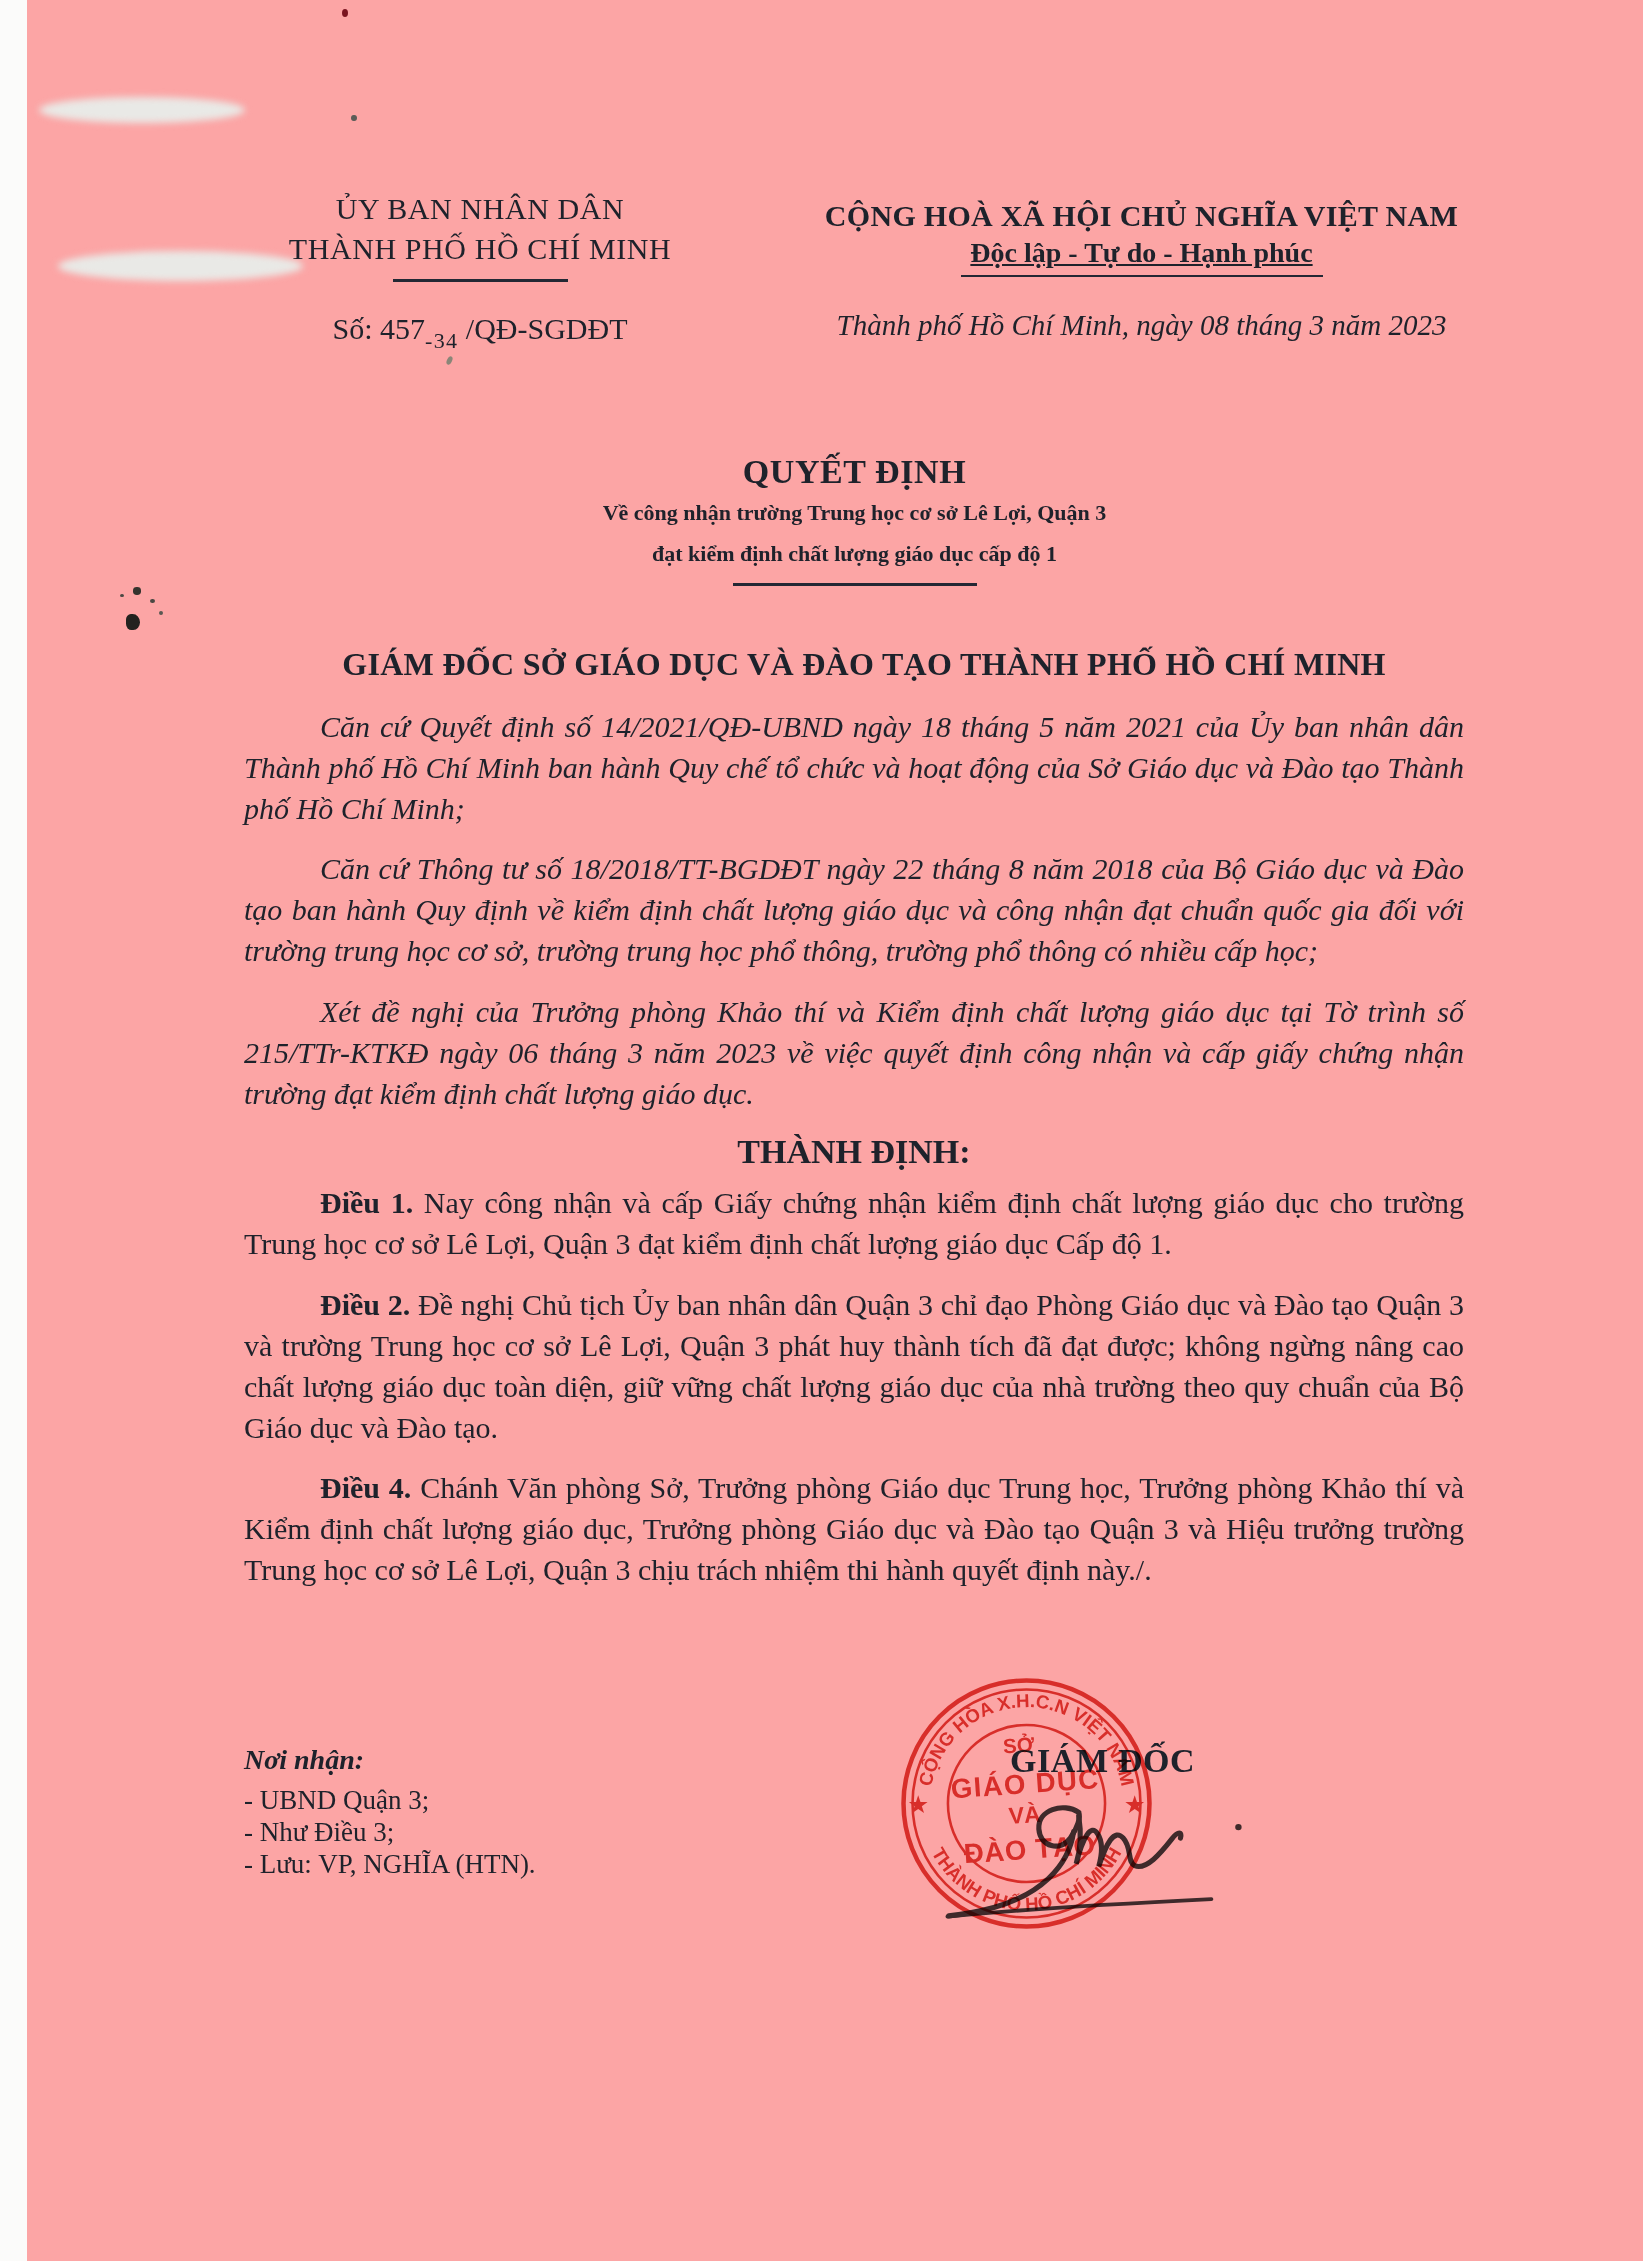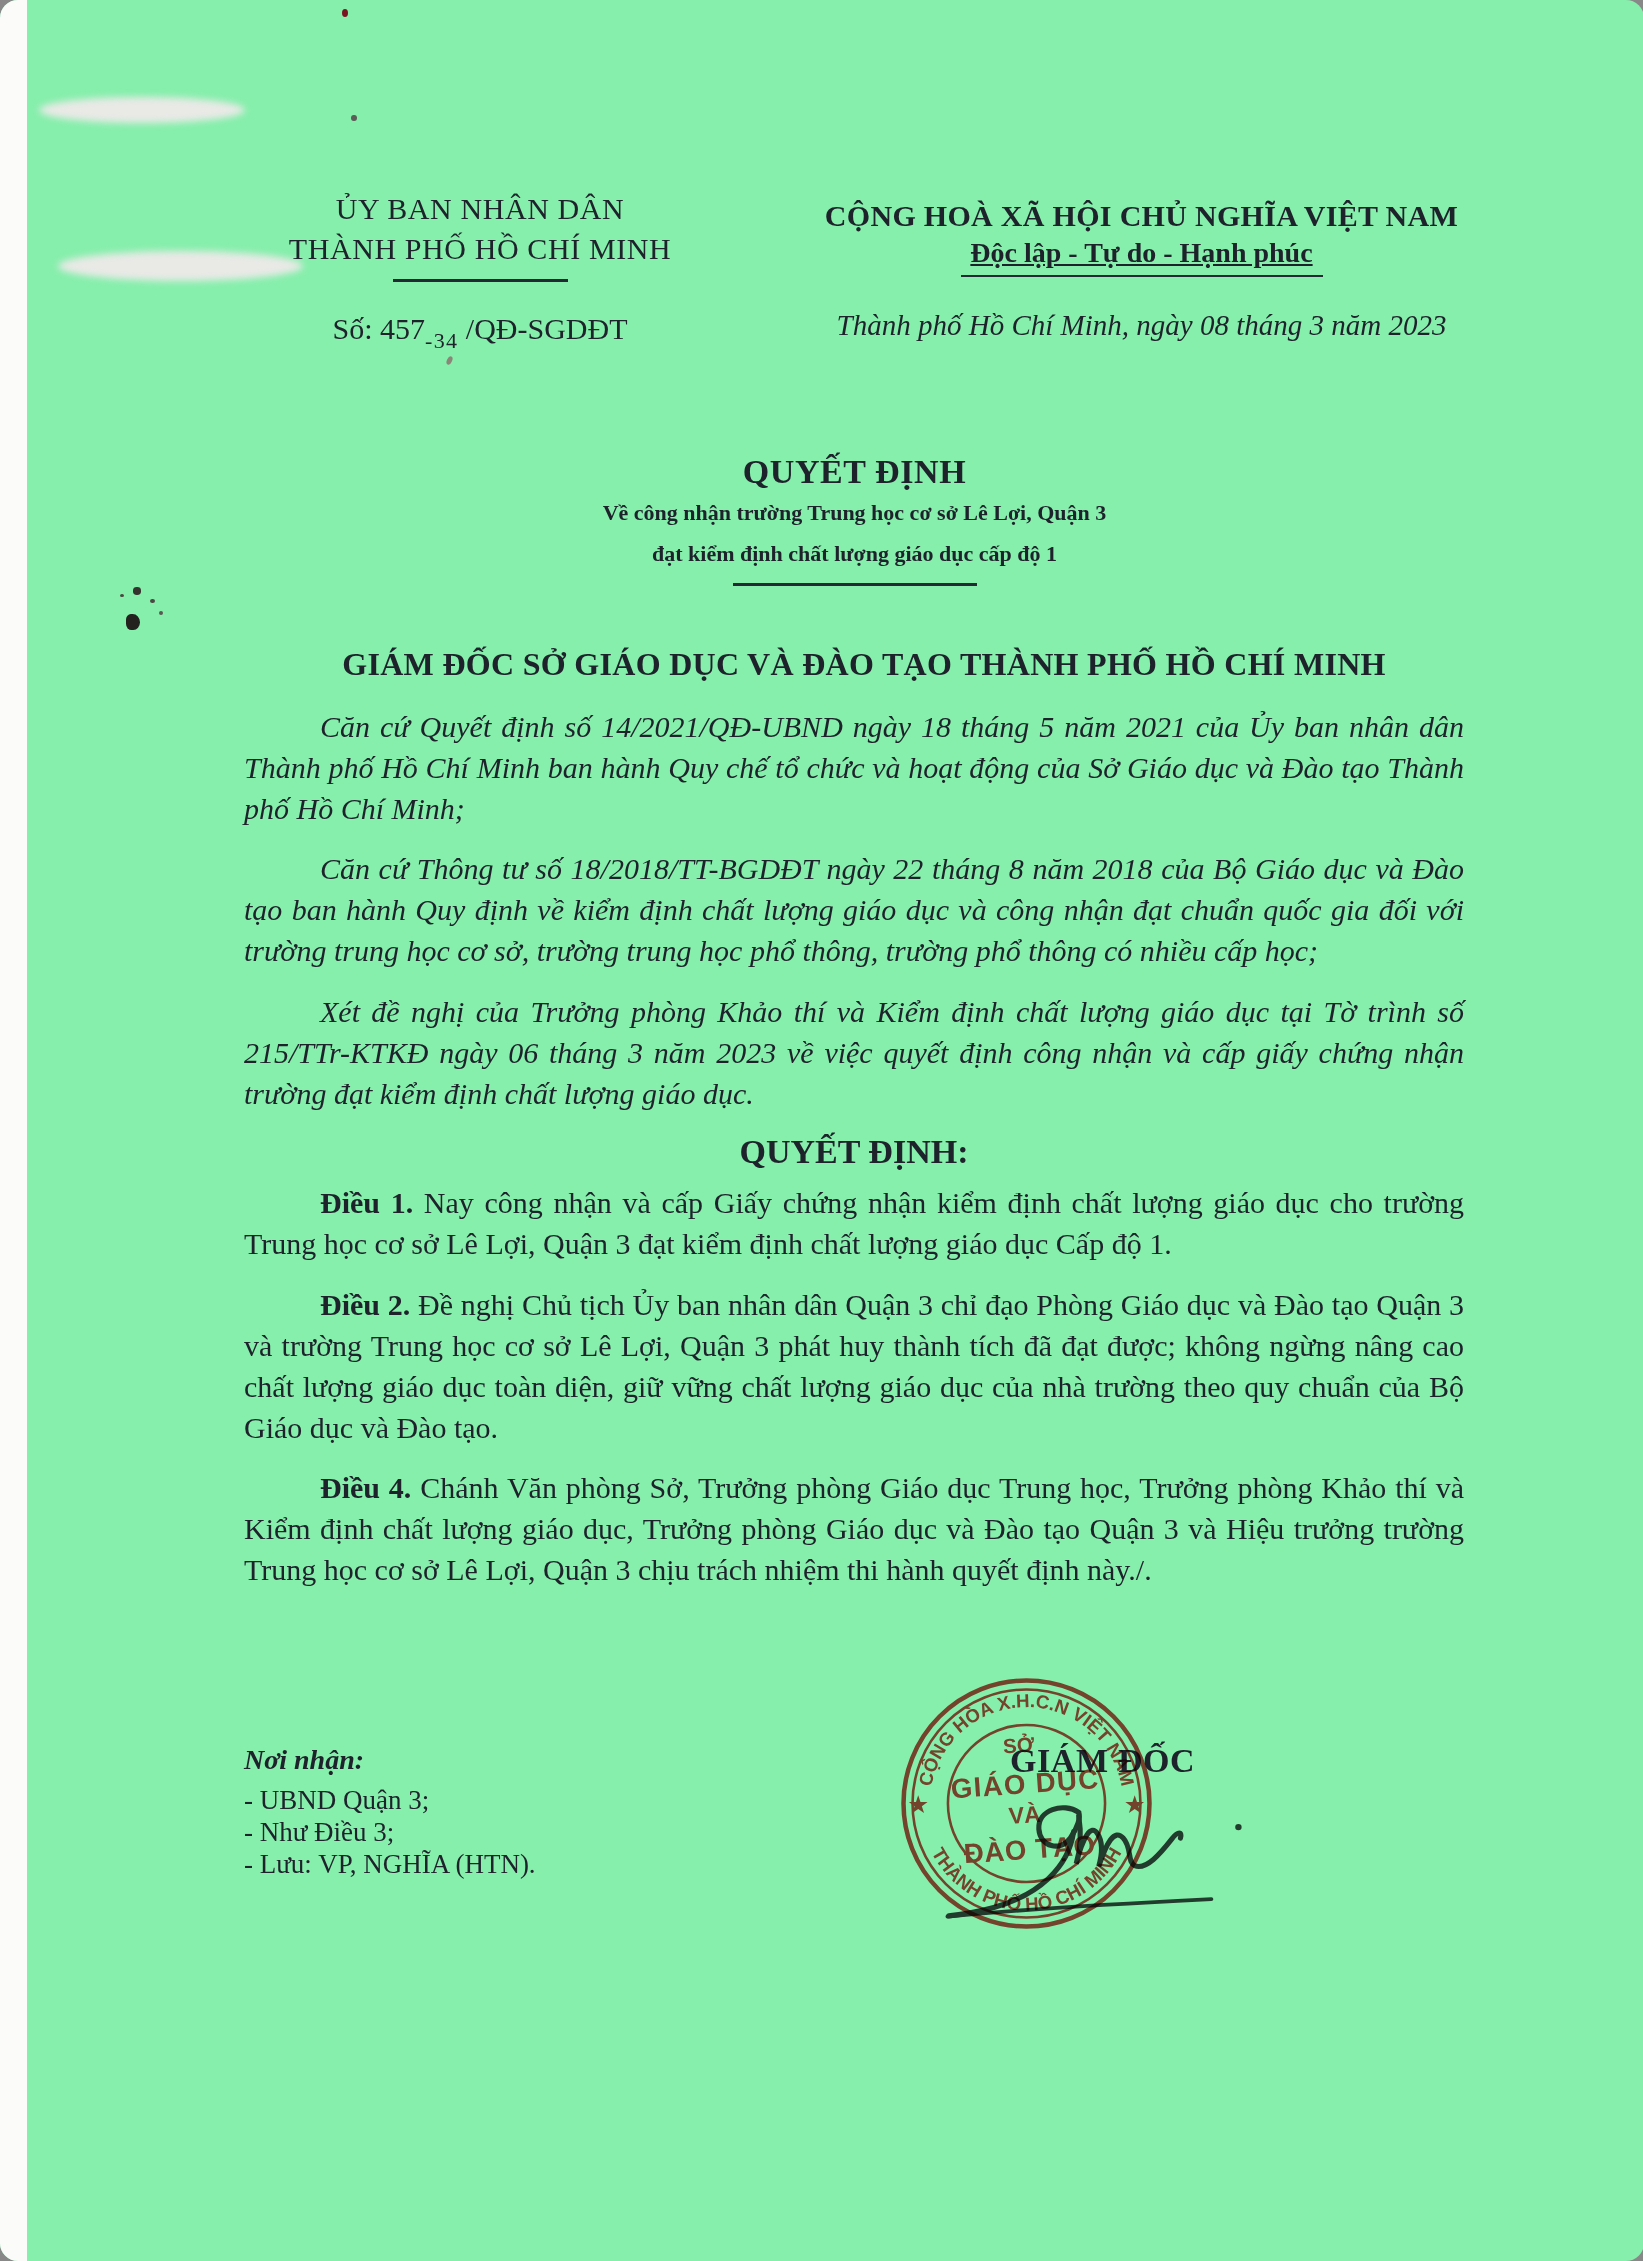--- a/index.html
+++ b/index.html
@@ -1,23 +1,22 @@
 <!DOCTYPE html>
 <html style="font-size:10.3px"><head>
 <meta charset="utf-8">
 <style>
   html,body{margin:0;padding:0;background:#888;}
   .page{
     position:relative;
     width:1644px;height:2261px;
-    background:#86efac;
+    background:#fca5a5;
     font-family:"Liberation Serif","DejaVu Serif",serif;
     color:#1e222b;
     overflow:hidden;
-    border-radius:18px;
   }
   .scan-edge{position:absolute;left:0;top:0;width:27px;height:100%;background:#fbfbfa;}
   .crease{position:absolute;background:#e9e9e6;border-radius:50%;filter:blur(3.9px);}
   
   .hdr-left{position:absolute;left:219px;top:189px;width:522px;text-align:center;}
   .hdr-left .l1{font-size:30px;line-height:40px;letter-spacing:0.6px;}
   .hdr-left .l2{font-size:30px;line-height:40px;letter-spacing:0.6px;}
   .hdr-left .l3{font-size:28px;line-height:41px;font-weight:bold;letter-spacing:0.6px;}
   .hdr-rule{width:175px;height:2.6px;background:#232834;margin:10.3px auto 0;}
   .so-line{margin-top:30px;font-size:30px;text-align:center;}
@@ -94,21 +93,21 @@
     <div class="t2">đạt kiểm định chất lượng giáo dục cấp độ 1</div>
     <div class="title-rule"></div>
   </div>
 
   <div class="authority">GIÁM ĐỐC SỞ GIÁO DỤC VÀ ĐÀO TẠO THÀNH PHỐ HỒ CHÍ MINH</div>
 
   <div class="flow">
     <p class="pre">Căn cứ Quyết định số 14/2021/QĐ-UBND ngày 18 tháng 5 năm 2021 của Ủy ban nhân dân Thành phố Hồ Chí Minh ban hành Quy chế tổ chức và hoạt động của Sở Giáo dục và Đào tạo Thành phố Hồ Chí Minh;</p>
     <p class="pre">Căn cứ Thông tư số 18/2018/TT-BGDĐT ngày 22 tháng 8 năm 2018 của Bộ Giáo dục và Đào tạo ban hành Quy định về kiểm định chất lượng giáo dục và công nhận đạt chuẩn quốc gia đối với trường trung học cơ sở, trường trung học phổ thông, trường phổ thông có nhiều cấp học;</p>
     <p class="pre">Xét đề nghị của Trưởng phòng Khảo thí và Kiểm định chất lượng giáo dục tại Tờ trình số 215/TTr-KTKĐ ngày 06 tháng 3 năm 2023 về việc quyết định công nhận và cấp giấy chứng nhận trường đạt kiểm định chất lượng giáo dục.</p>
-    <div class="decision-h">QUYẾT ĐỊNH:</div>
+    <div class="decision-h">THÀNH ĐỊNH:</div>
     <p><span class="art-label">Điều 1.</span> <span>Nay công nhận và cấp Giấy chứng nhận kiểm định chất lượng giáo dục cho trường Trung học cơ sở Lê Lợi, Quận 3 đạt kiểm định chất lượng giáo dục Cấp độ 1.</span></p>
     <p><span class="art-label">Điều 2.</span> <span>Đề nghị Chủ tịch Ủy ban nhân dân Quận 3 chỉ đạo Phòng Giáo dục và Đào tạo Quận 3 và trường Trung học cơ sở Lê Lợi, Quận 3 phát huy thành tích đã đạt được; không ngừng nâng cao chất lượng giáo dục toàn diện, giữ vững chất lượng giáo dục của nhà trường theo quy chuẩn của Bộ Giáo dục và Đào tạo.</span></p>
     <p><span class="art-label">Điều 4.</span> <span>Chánh Văn phòng Sở, Trưởng phòng Giáo dục Trung học, Trưởng phòng Khảo thí và Kiểm định chất lượng giáo dục, Trưởng phòng Giáo dục và Đào tạo Quận 3 và Hiệu trưởng trường Trung học cơ sở Lê Lợi, Quận 3 chịu trách nhiệm thi hành quyết định này./.</span></p>
   </div>
 
   <div class="recipients">
     <div class="rlabel">Nơi nhận:</div>
     <ul>
       <li>- UBND Quận 3;</li>
       <li>- Như Điều 3;</li>

